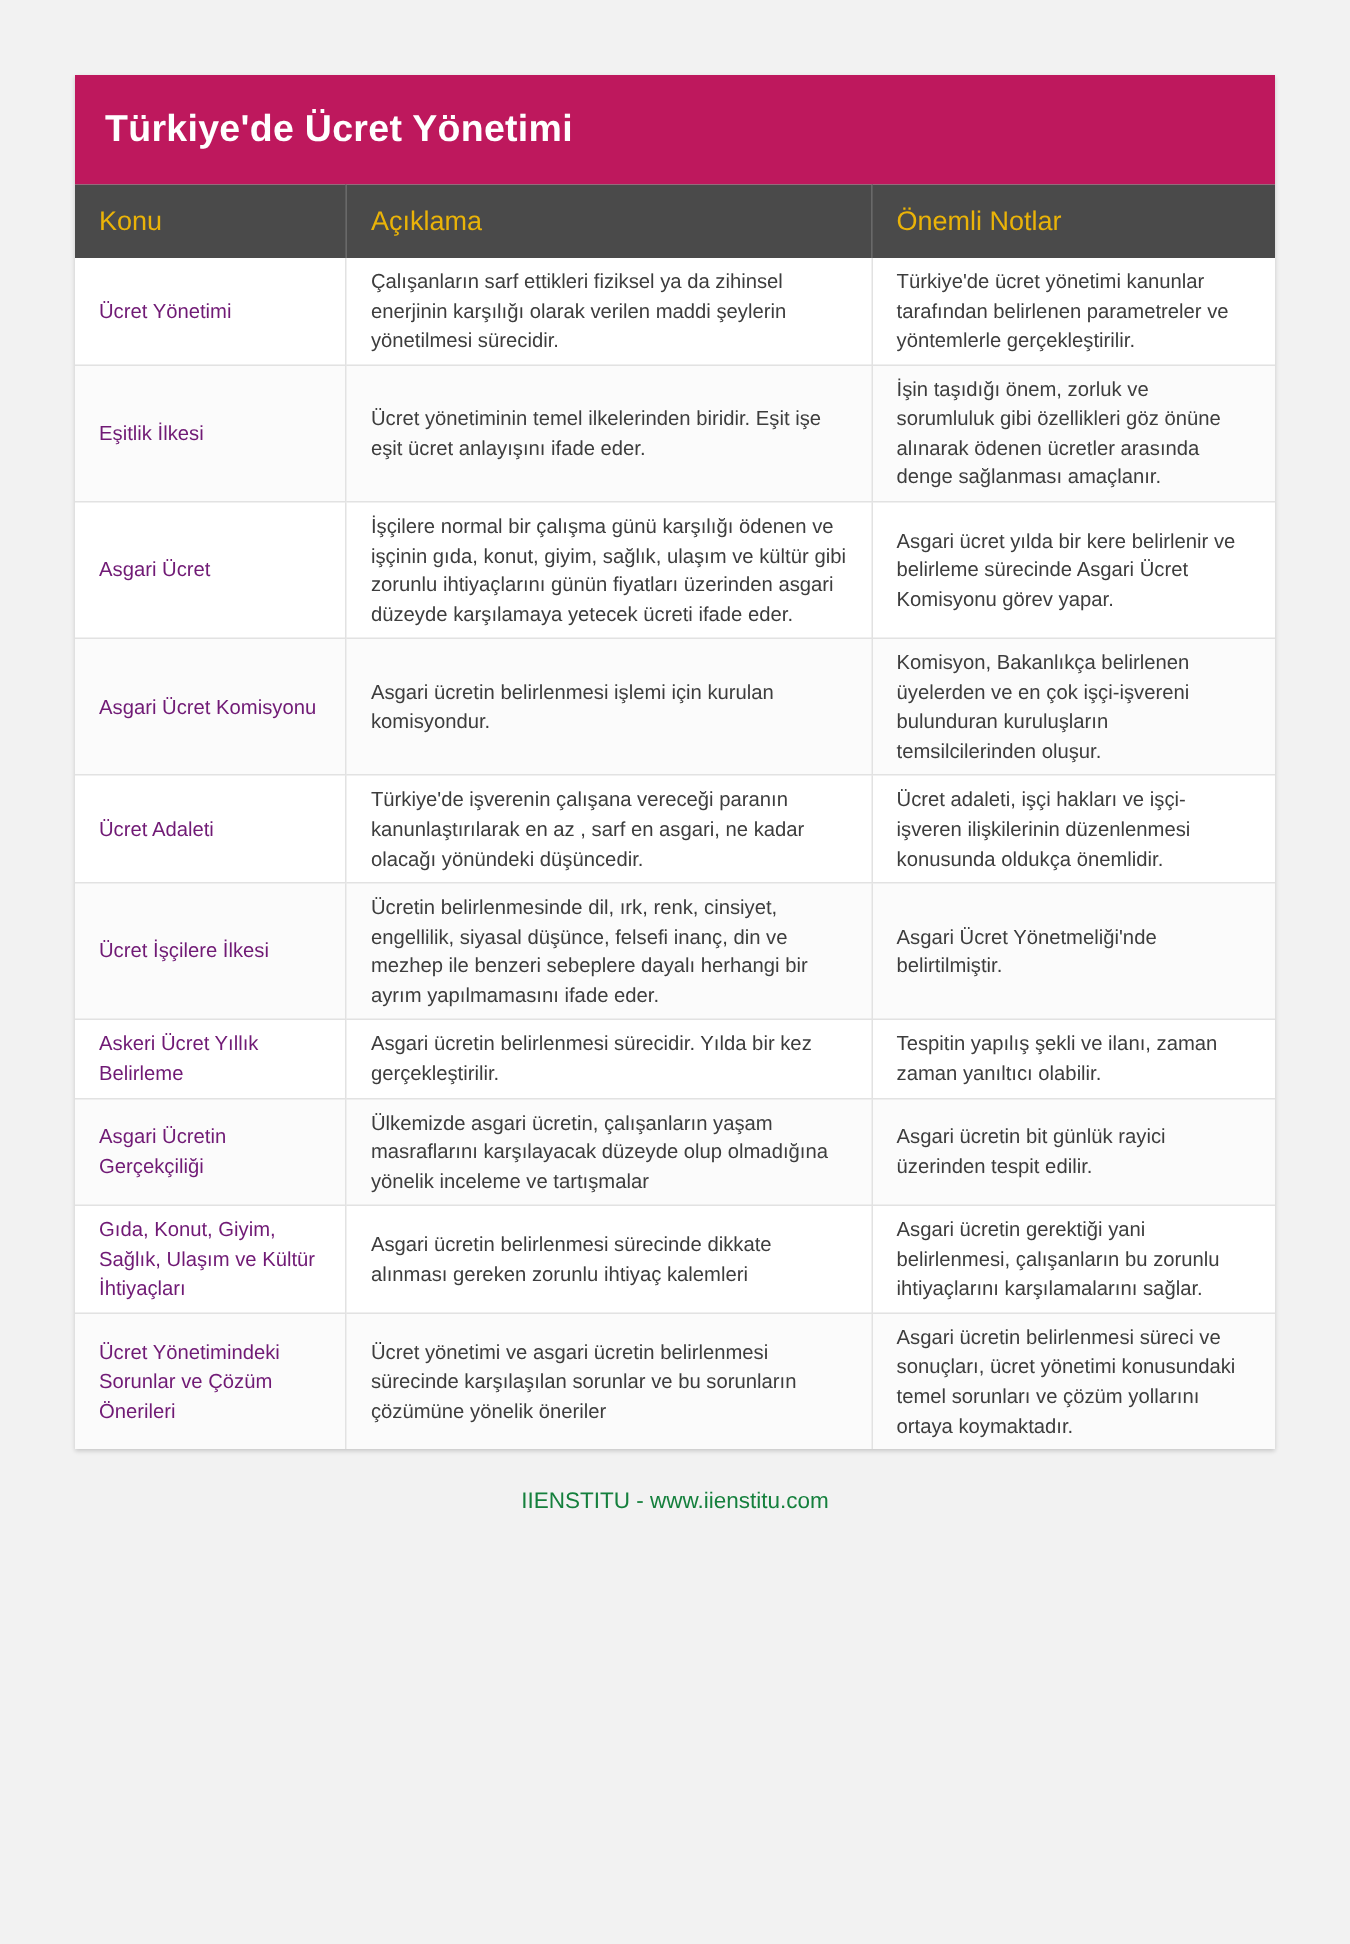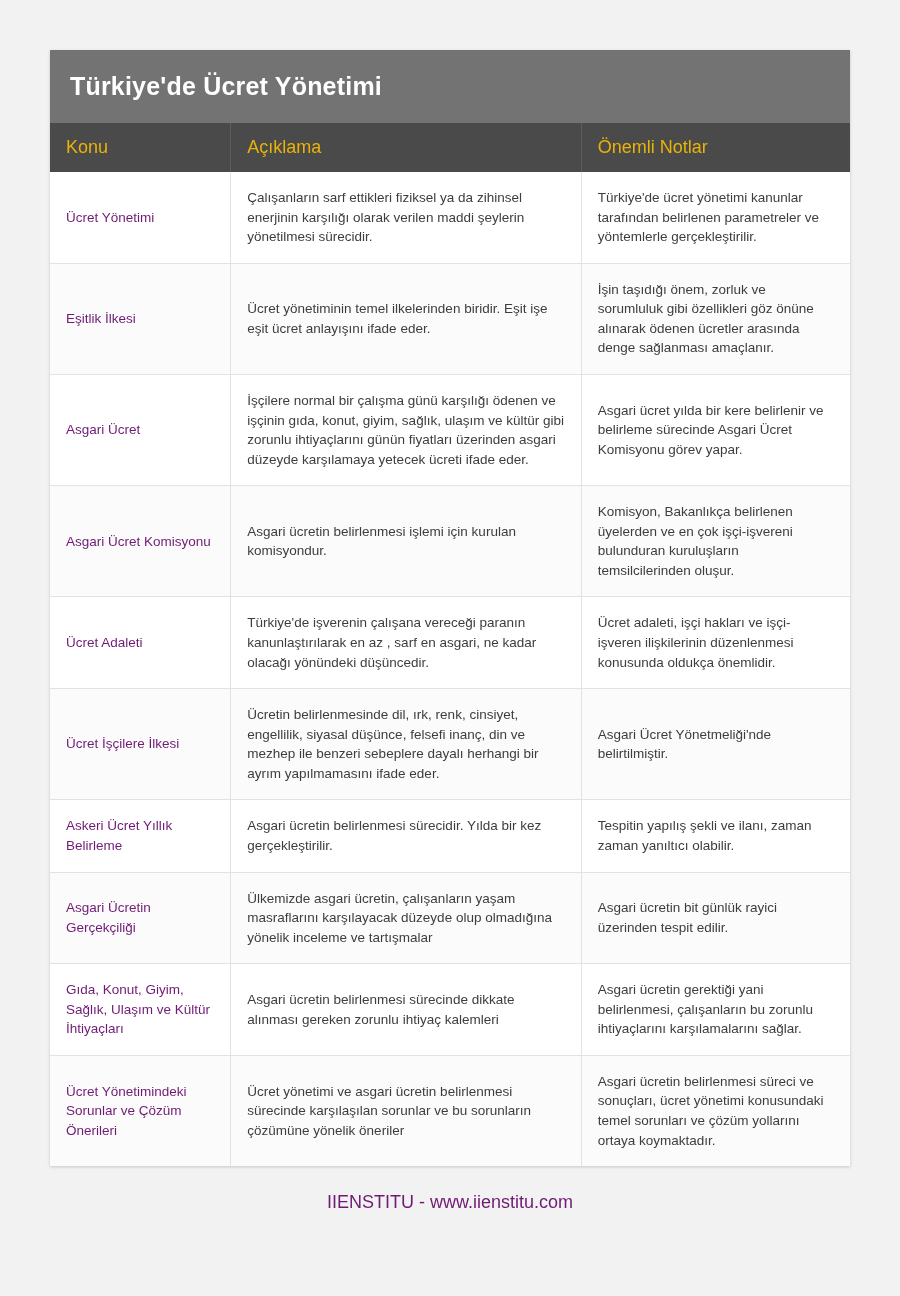--- a/index.html
+++ b/index.html
@@ -19,21 +19,21 @@
     box-sizing: border-box;
     padding: 50px 50px 0 50px;
     background: #f2f2f2;
   }
   .card {
     width: 800px;
     background: #ffffff;
     box-shadow: 0 1px 3px rgba(0,0,0,0.18);
   }
   .title-bar {
-    background: #737373;
+    background: #be185d;
     padding: 22px 22px 22px 20px;
   }
   .title-bar h1 {
     margin: 0;
     color: #ffffff;
     font-size: 25px;
     font-weight: bold;
     letter-spacing: 0.2px;
   }
   table {
@@ -53,21 +53,21 @@
   thead th:last-child {
     border-right: none;
   }
   col.c1 { width: 22.6%; }
   col.c2 { width: 43.8%; }
   col.c3 { width: 33.6%; }
   tbody td {
     font-size: 13.5px;
     line-height: 1.45;
     color: #3d3d3d;
-    padding: 16px 16px;
+    padding: 6px 16px;
     vertical-align: middle;
     border-right: 1px solid #e2e2e2;
     border-bottom: 1px solid #e2e2e2;
   }
   tbody td:last-child {
     border-right: none;
   }
   tbody tr:nth-child(even) td {
     background: #fbfbfb;
   }
@@ -76,22 +76,22 @@
   }
   tbody tr:last-child td {
     border-bottom: none;
   }
   td.col-konu {
     color: #701a75;
   }
   .footer {
     width: 800px;
     text-align: center;
-    color: #701a75;
-    font-size: 18px;
+    color: #15803d;
+    font-size: 15px;
     padding: 26px 0 40px 0;
   }
 </style>
 </head>
 <body>
 
 <div class="page">
   <div class="card">
 
     <div class="title-bar">

